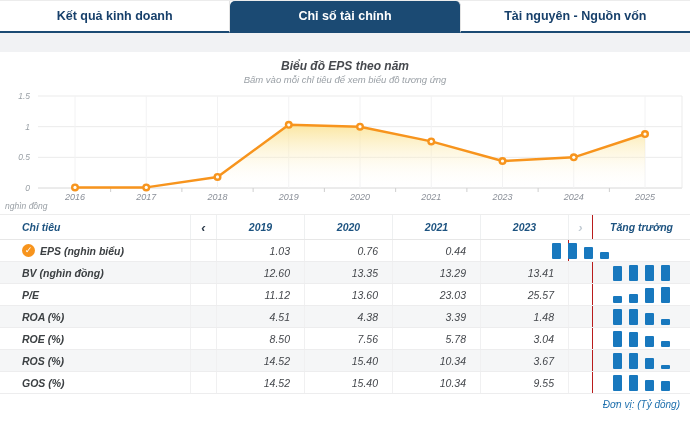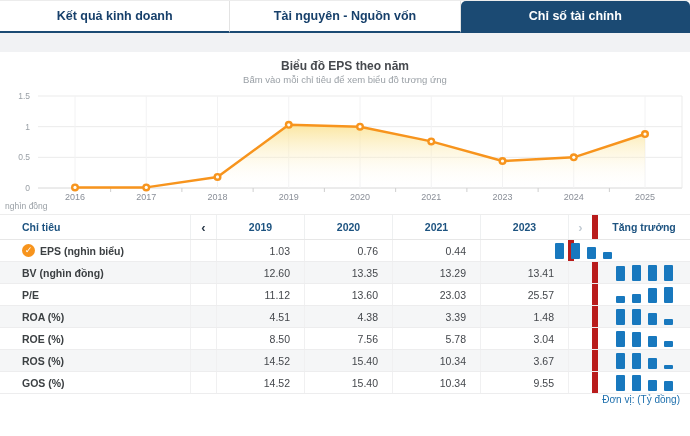--- a/index.html
+++ b/index.html
@@ -10,60 +10,60 @@
   .tabbar { display:flex; height:33px; background:#ffffff; border-top:1px solid #ececec; }
   .tab { flex:1; display:flex; align-items:center; justify-content:center;
     font-size:12.5px; font-weight:bold; color:#17406b; background:#fff;
     border-bottom:2px solid #1b4a73; border-right:1px solid #e3e3e3; cursor:pointer; }
   .tab:last-child { border-right:none; }
   .tab.active { background:#1b4a73; color:#ffffff; border-bottom:2px solid #1b4a73;
     border-radius:5px 5px 0 0; }
   .gap-strip { height:19px; background:#f1f2f4; }
 
   
-  .panel { background:#fff; }
+  .panel { background:#fff;font-style:italic; }
   .chart-head { text-align:center; padding-top:7px; }
   .chart-title { font-size:12px; font-weight:bold; color:#46494e; line-height:15px; }
   .chart-subtitle { font-size:9.5px; color:#9aa0a6; line-height:12px; }
   #eps-chart { display:block; }
 
   
   .grid-row { display:grid; grid-template-columns:190px 26px 88px 88px 88px 88px 24px auto;
     align-items:center; }
   .thead { height:26px; border-top:1px solid #ededed; border-bottom:1px solid #e7e7e7;
     font-size:10.5px; color:#1d5380; font-weight:bold; }
   .cell { height:100%; display:flex; align-items:center; }
   .label-cell { padding-left:22px; }
   .year-cell { justify-content:center; border-left:1px solid #eef0f1; }
   .chev-cell { justify-content:center; border-left:1px solid #eef0f1; cursor:pointer;
     font-size:13px; font-weight:bold; color:#2b3a4a; }
   .chev-cell.disabled { color:#c3ccd4; }
-  .growth-cell { justify-content:center; border-left:6px solid #b91c1c; }
+  .growth-cell { justify-content:center; border-left:1px solid #b91c1c; }
 
   .trow { height:22px; border-bottom:1px solid #ededee; font-size:10.5px; color:#3c4043;
     cursor:pointer; }
   .trow:nth-child(even) { background:#f5f6f7; }
   .trow .label-cell { font-weight:bold; gap:5px; }
   .val-cell { justify-content:flex-end; padding-right:14px; border-left:1px solid #f0f0f1;
     color:#44474c; }
   .check-icon { width:13px; height:13px; border-radius:50%; background:#f7941d; color:#fff;
     font-size:9px; line-height:13px; text-align:center; font-weight:bold; flex:0 0 13px; }
   .bars { display:flex; align-items:flex-end; gap:7px; height:16px; }
   .bar { width:9px; background:#1878be; border-radius:1px; }
 
-  .footer { height:20px; display:flex; align-items:flex-start; justify-content:flex-end;
+  .footer { height:20px; display:flex; align-items:center; justify-content:flex-end;
     padding-right:10px; font-size:10px; color:#1d6fad; background:#fff; }
 </style>
 </head>
 <body>
 
 <div class="tabbar" id="tabbar">
     <div class="tab">Kết quả kinh doanh</div>
+    <div class="tab active">Chỉ số tài chính</div>
     <div class="tab">Tài nguyên - Nguồn vốn</div>
-    <div class="tab active">Chỉ số tài chính</div>
   </div>
 <div class="gap-strip"></div>
 
 <div class="panel">
   <div class="chart-head">
     <div class="chart-title">Biểu đồ EPS theo năm</div>
     <div class="chart-subtitle">Bấm vào mỗi chỉ tiêu để xem biểu đồ tương ứng</div>
   </div>
   <svg id="eps-chart" width="690" height="128" viewBox="0 0 690 128">
       <defs>

